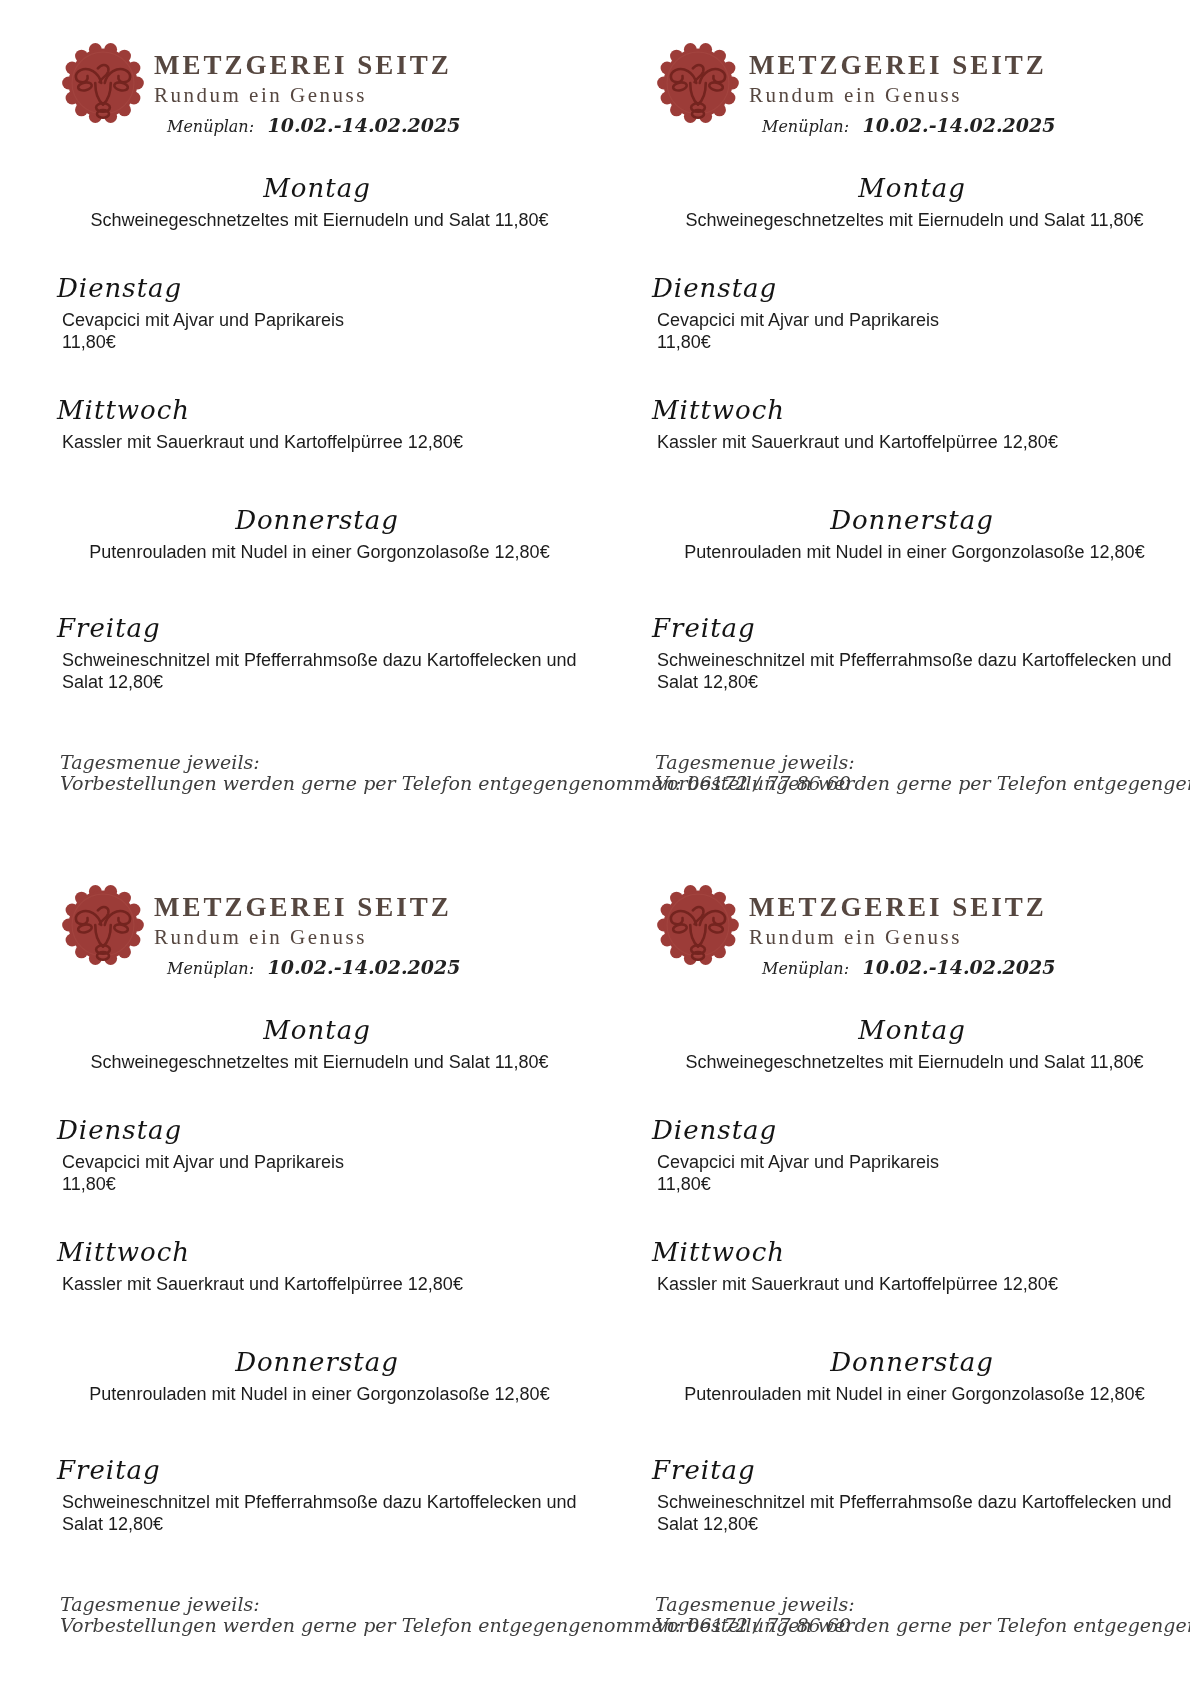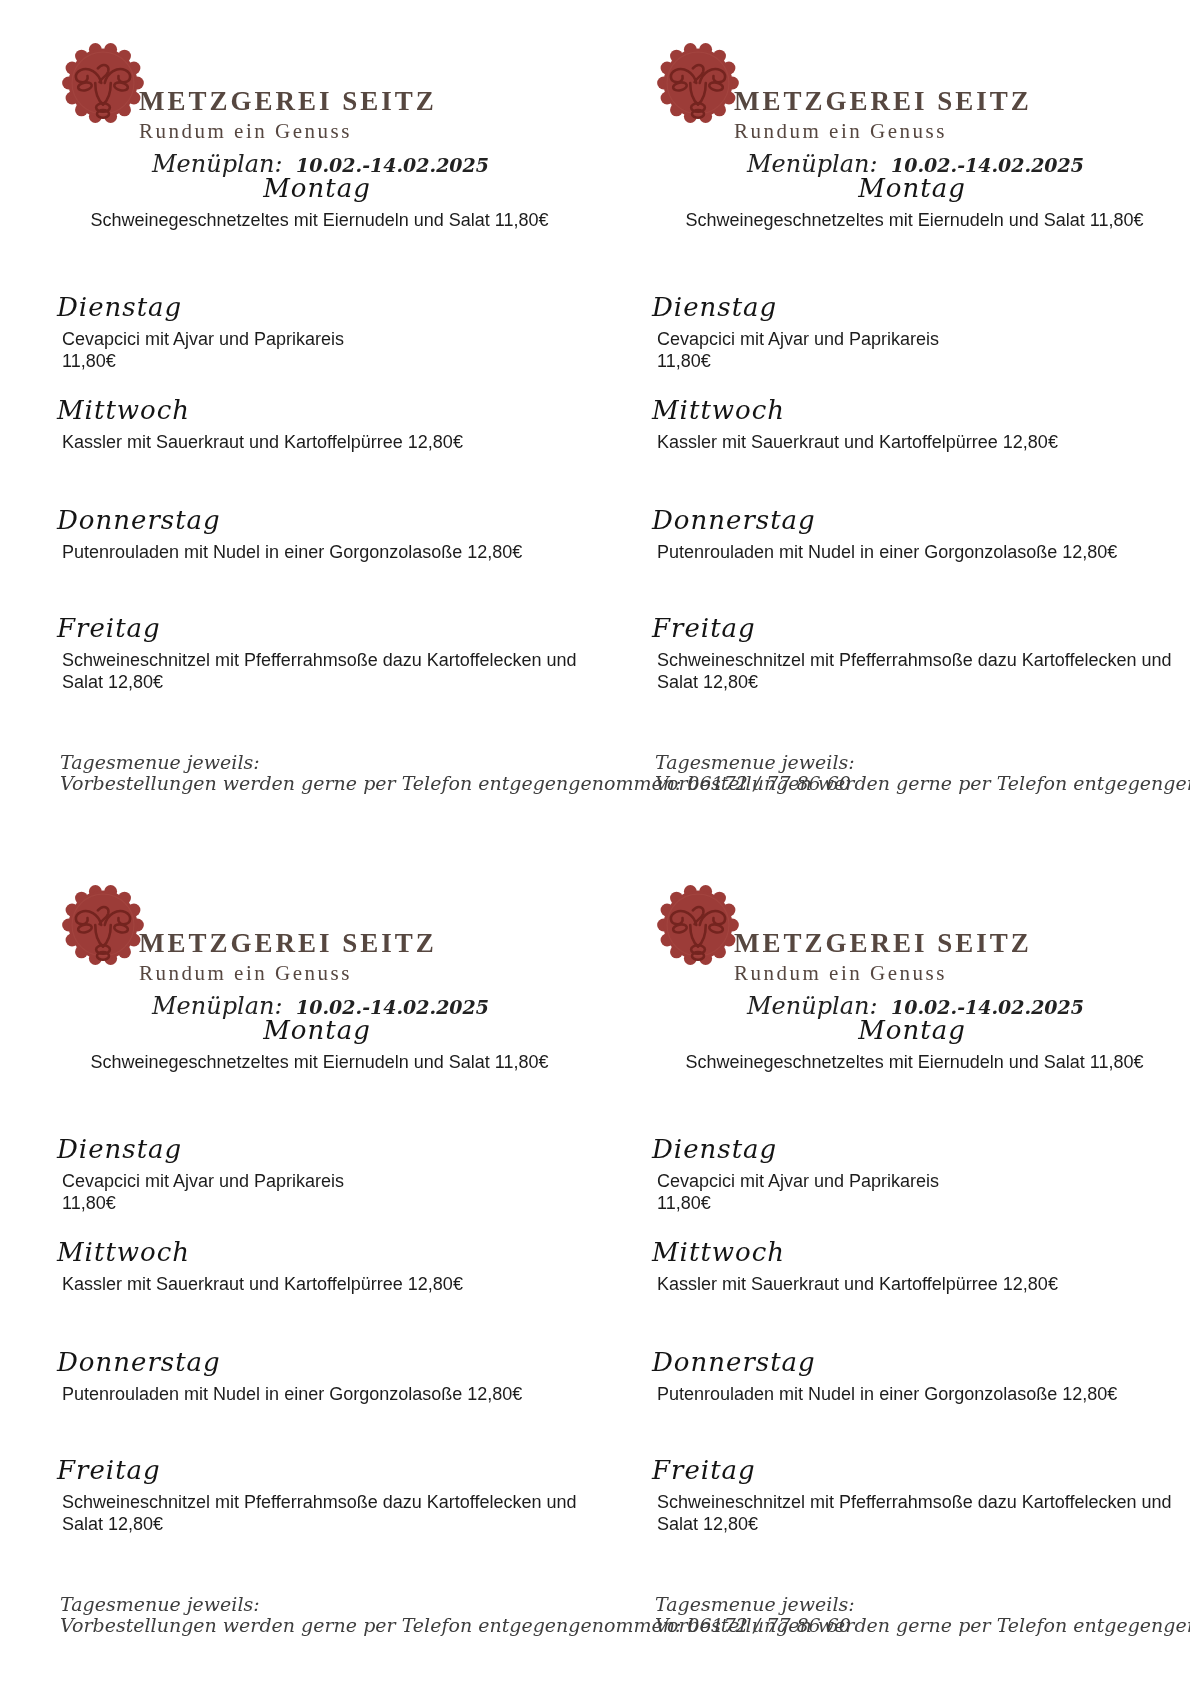--- a/index.html
+++ b/index.html
@@ -14,57 +14,57 @@
     font-family: "Liberation Sans", sans-serif;
     overflow: hidden;
   }
   .card { position: relative; width: 595px; height: 841.5px; }
 
   
   .seal {
     position: absolute; left: 60px; top: 40px;
     width: 86px; height: 86px;
   }
-  .brand { position: absolute; left: 139px; top: 50px; margin-top: 36px; }
+  .brand { position: absolute; left: 154px; top: 50px; }
   .brand-name {
     font-family: "Liberation Serif", serif;
     font-weight: bold;
     font-size: 27px; line-height: 1.12;
     letter-spacing: 3px;
     color: var(--brand-text, #564740);
     margin: 0; white-space: nowrap;
   }
   .tagline {
     font-family: "Liberation Serif", serif;
     font-size: 21px; line-height: 1.2;
     letter-spacing: 2.5px;
     color: var(--brand-text, #564740);
     margin-top: 3px; white-space: nowrap;
   }
   .plan-line { margin-top: 6px; margin-left: 13px; white-space: nowrap; }
   .plan-label {
     font-family: "DejaVu Serif", serif;
     font-style: italic;
-    font-size: 24px;
+    font-size: 16px;
     color: #222222;
   }
   .plan-dates {
     font-family: "DejaVu Serif", serif;
     font-style: italic; font-weight: bold;
     font-size: 19px;
     color: #222222;
     margin-left: 9px;
   }
 
   
   .day-block { position: absolute; left: 57px; width: 520px; }
   .day-0 { top: 170px; text-align: center; }
-  .day-1 { top: 289px; }
+  .day-1 { top: 270px; }
   .day-2 { top: 392px; }
-  .day-3 { top: 502px; }
+  .day-3 { top: 502px; text-align: center; }
   .day-4 { top: 610px; }
   .day-name {
     font-family: "DejaVu Serif", serif;
     font-style: italic;
     font-size: 26px; line-height: 36px;
     color: #141414;
     letter-spacing: 1px;
   }
   .dish {
     margin-top: 3px; padding-left: 5px;

